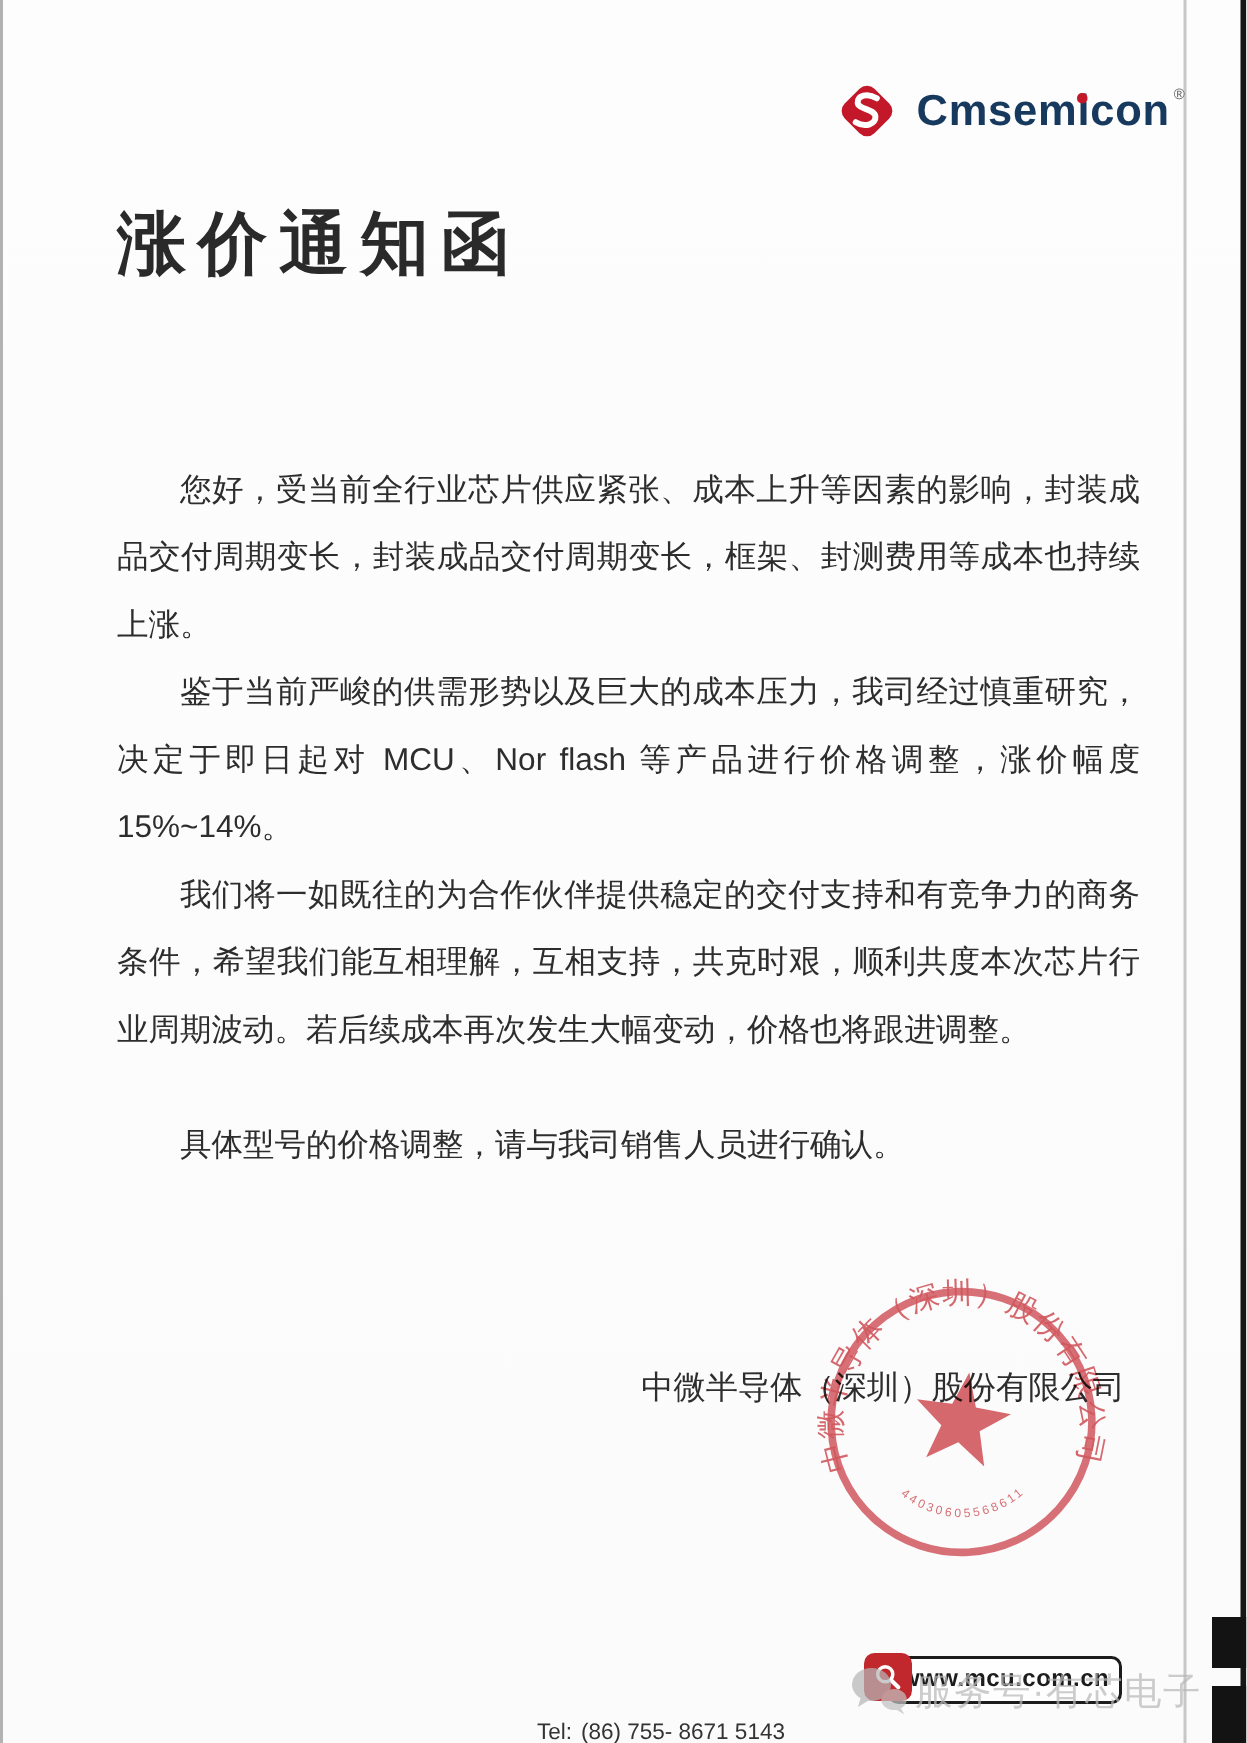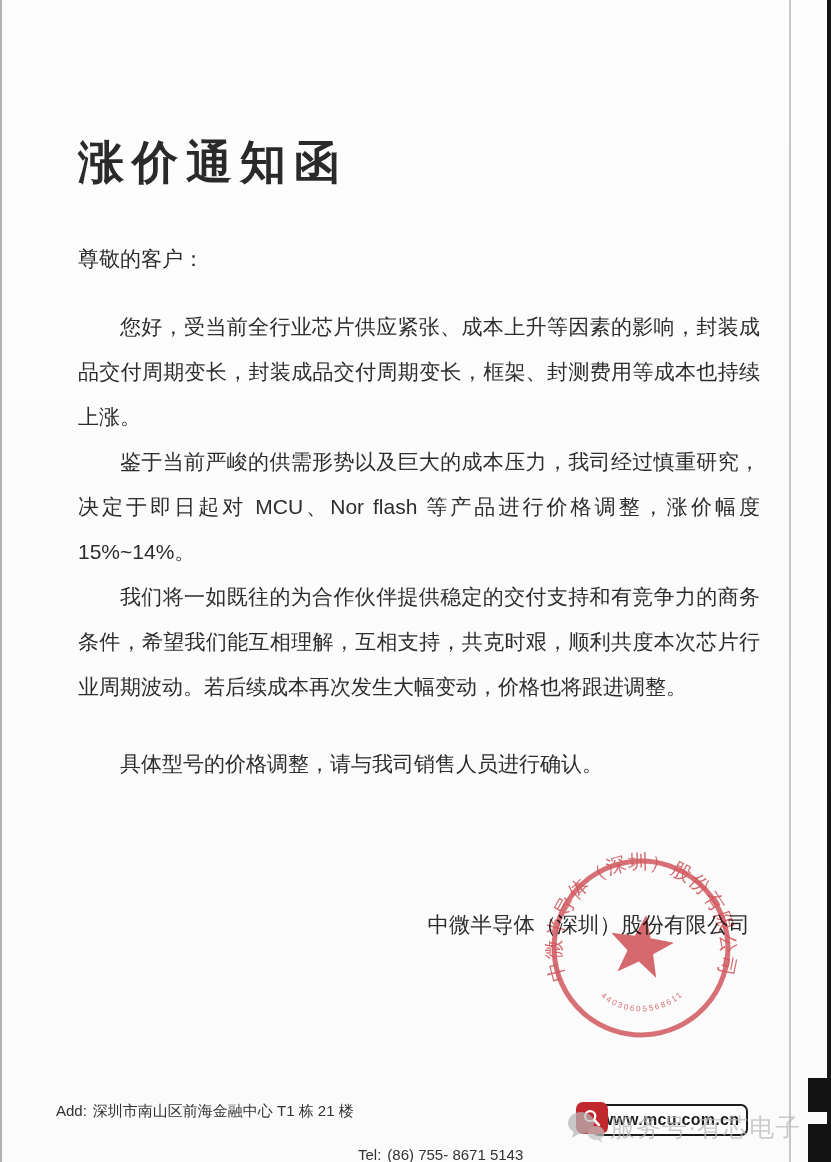--- a/index.html
+++ b/index.html
@@ -72,24 +72,34 @@
 <body>
 
 <div class="page">
 
   <div class="edge-left"></div>
   <div class="page-crease"></div>
   <div class="edge-right-black"></div>
   <div class="corner-black-a"></div>
   <div class="corner-black-b"></div>
 
+  <div class="logo">
+    <svg class="logomark" viewBox="0 0 44 44">
+      <rect x="8" y="8" width="28" height="28" rx="7" fill="#c3182a" transform="rotate(45 22 22)"></rect>
+      <path d="M 28.5,13.5 C 22,9.5 15.5,12 15.8,16.5 C 16.1,21 27,20.5 27.6,25.5 C 28.2,30.5 21,33.5 14.5,29.5" fill="none" stroke="#ffffff" stroke-width="4" stroke-linecap="round"></path>
+    </svg>
+    <div class="wordmark-wrap">
+      <div class="wordmark">Cmsemicon</div>
+      <div class="i-dot"></div>
+      <div class="reg">®</div>
+    </div>
+  </div>
 
   <div class="title">涨价通知函</div>
 
-  <p class="bodytext greeting">尊敬的客户：</p>
   <p class="bodytext indent p1">您好，受当前全行业芯片供应紧张、成本上升等因素的影响，封装成品交付周期变长，封装成品交付周期变长，框架、封测费用等成本也持续上涨。</p>
   <p class="bodytext indent p2">鉴于当前严峻的供需形势以及巨大的成本压力，我司经过慎重研究，决定于即日起对 MCU、Nor flash 等产品进行价格调整，涨价幅度15%~14%。</p>
   <p class="bodytext indent p3">我们将一如既往的为合作伙伴提供稳定的交付支持和有竞争力的商务条件，希望我们能互相理解，互相支持，共克时艰，顺利共度本次芯片行业周期波动。若后续成本再次发生大幅变动，价格也将跟进调整。</p>
   <p class="bodytext indent p4">具体型号的价格调整，请与我司销售人员进行确认。</p>
 
   <div class="sig-company">中微半导体（深圳）股份有限公司</div>
 
   <svg class="seal" viewBox="0 0 190 190">
     <circle cx="95" cy="95" r="86" fill="none" stroke="#cf4249" stroke-width="5" opacity="0.85"></circle>
     <defs>
@@ -98,23 +108,20 @@
     </defs>
     <text font-size="19.5" fill="#cf4249" letter-spacing="1" opacity="0.9">
       <textPath href="#sealTopArc" startOffset="20">中微半导体（深圳）股份有限公司</textPath>
     </text>
     <text font-size="8" fill="#cf4249" letter-spacing="2" opacity="0.85">
       <textPath href="#sealBottomArc" startOffset="8">44030605568611</textPath>
     </text>
     <polygon points="95,62 102.9,84.1 126.4,84.8 107.8,99.2 114.4,121.7 95,108.5 75.6,121.7 82.2,99.2 63.6,84.8 87.1,84.1" fill="#cf4249" opacity="0.9" transform="rotate(12 95 95)"></polygon>
   </svg>
 
-  <div class="footer-address">
-    <span class="footer-label">Add:</span><span>深圳市南山区前海金融中心 T1 栋 21 楼</span>
-  </div>
   <div class="footer-tel">
     <span class="footer-label">Tel:</span><span>(86) 755- 8671 5143</span>
   </div>
 
   <div class="site-badge">
     <span>www.mcu.com.cn</span>
   </div>
   <div class="magnifier">
     <svg width="22" height="22" viewBox="0 0 24 24">
       <circle cx="10" cy="10" r="5.5" fill="none" stroke="#ffffff" stroke-width="2.5"></circle>

